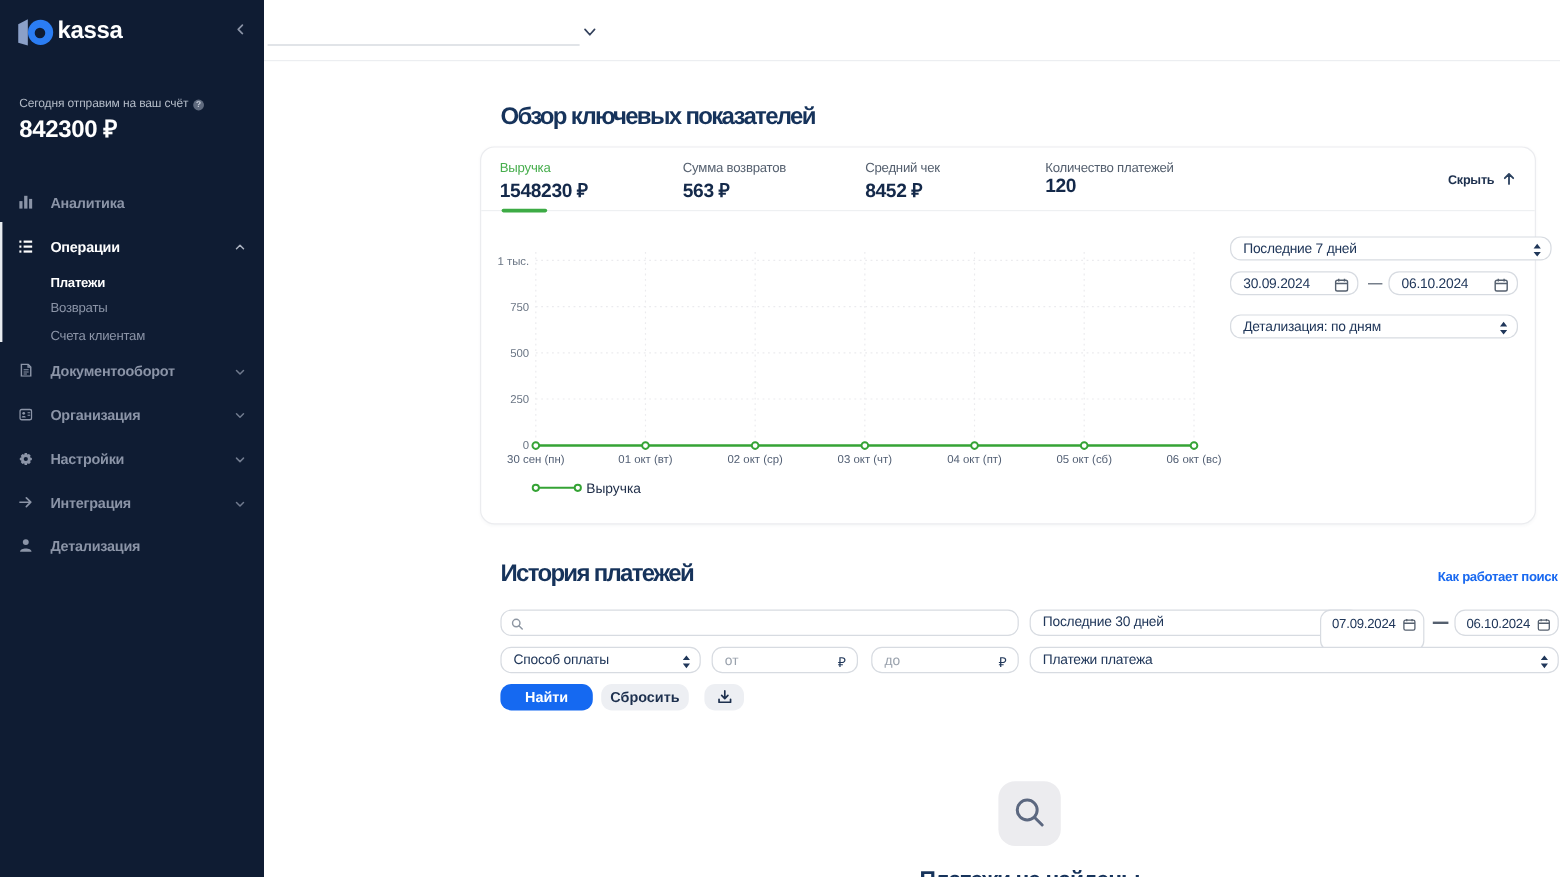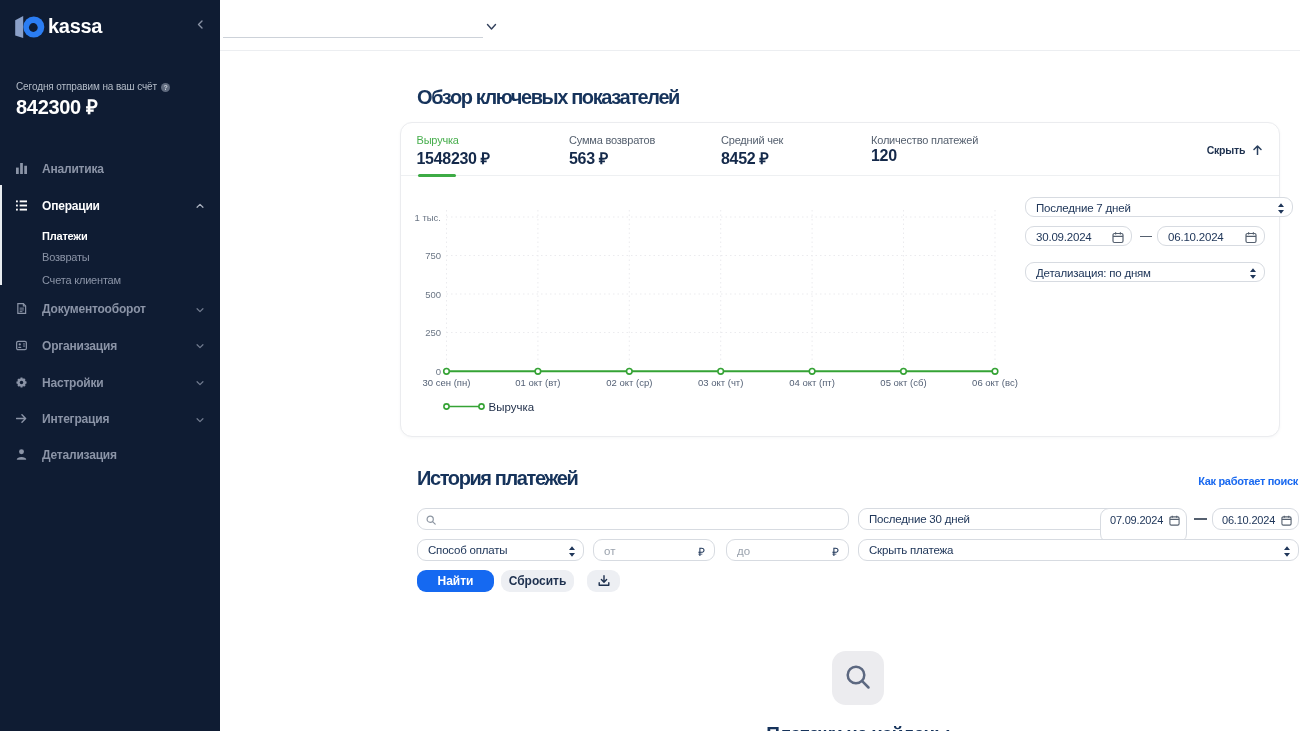--- a/index.html
+++ b/index.html
@@ -302,21 +302,21 @@
 </div>
 <div class="inp" style="left:593px; top:539px; width:122px; height:22px;">
   <span class="txt ph" style="position:absolute; left:10px; top:4.5px;">от</span>
   <span style="position:absolute; right:9px; top:4px; color:#20375a;">₽</span>
 </div>
 <div class="inp" style="left:726px; top:539px; width:123px; height:22px;">
   <span class="txt ph" style="position:absolute; left:10px; top:4.5px;">до</span>
   <span style="position:absolute; right:9px; top:4px; color:#20375a;">₽</span>
 </div>
 <div class="ctl" style="left:858px; top:539px; width:441px; height:22px;">
-    <span class="txt" style="top:4px;">Скрыть платежа</span>
+    <span class="txt" style="top:4px;">Платежи платежа</span>
   <svg class="updown" viewBox="0 0 8 13" style="top:5px;">
       <path d="M1 5 L4 1.2 L7 5 Z M1 8 L4 11.8 L7 8 Z" fill="#20375a"></path>
     </svg>
 </div>
 
 <div class="btn btn-blue" style="left:417px; top:570px; width:77px; height:22px; line-height:22px;">Найти</div>
 <div class="btn btn-gray" style="left:501px; top:570px; width:73px; height:22px; line-height:22px;">Сбросить</div>
 <div class="btn btn-gray" style="left:587px; top:570px; width:33px; height:22px;">
   <svg width="12" height="12" viewBox="0 0 12 12" style="margin-top:5px;">
       <path d="M6 0.8 V6.8 M3.4 4.5 L6 7.2 L8.6 4.5 M1.2 7.8 V10.2 H10.8 V7.8" fill="none" stroke="#1d304e" stroke-width="1.4" stroke-linecap="round" stroke-linejoin="round"></path>

